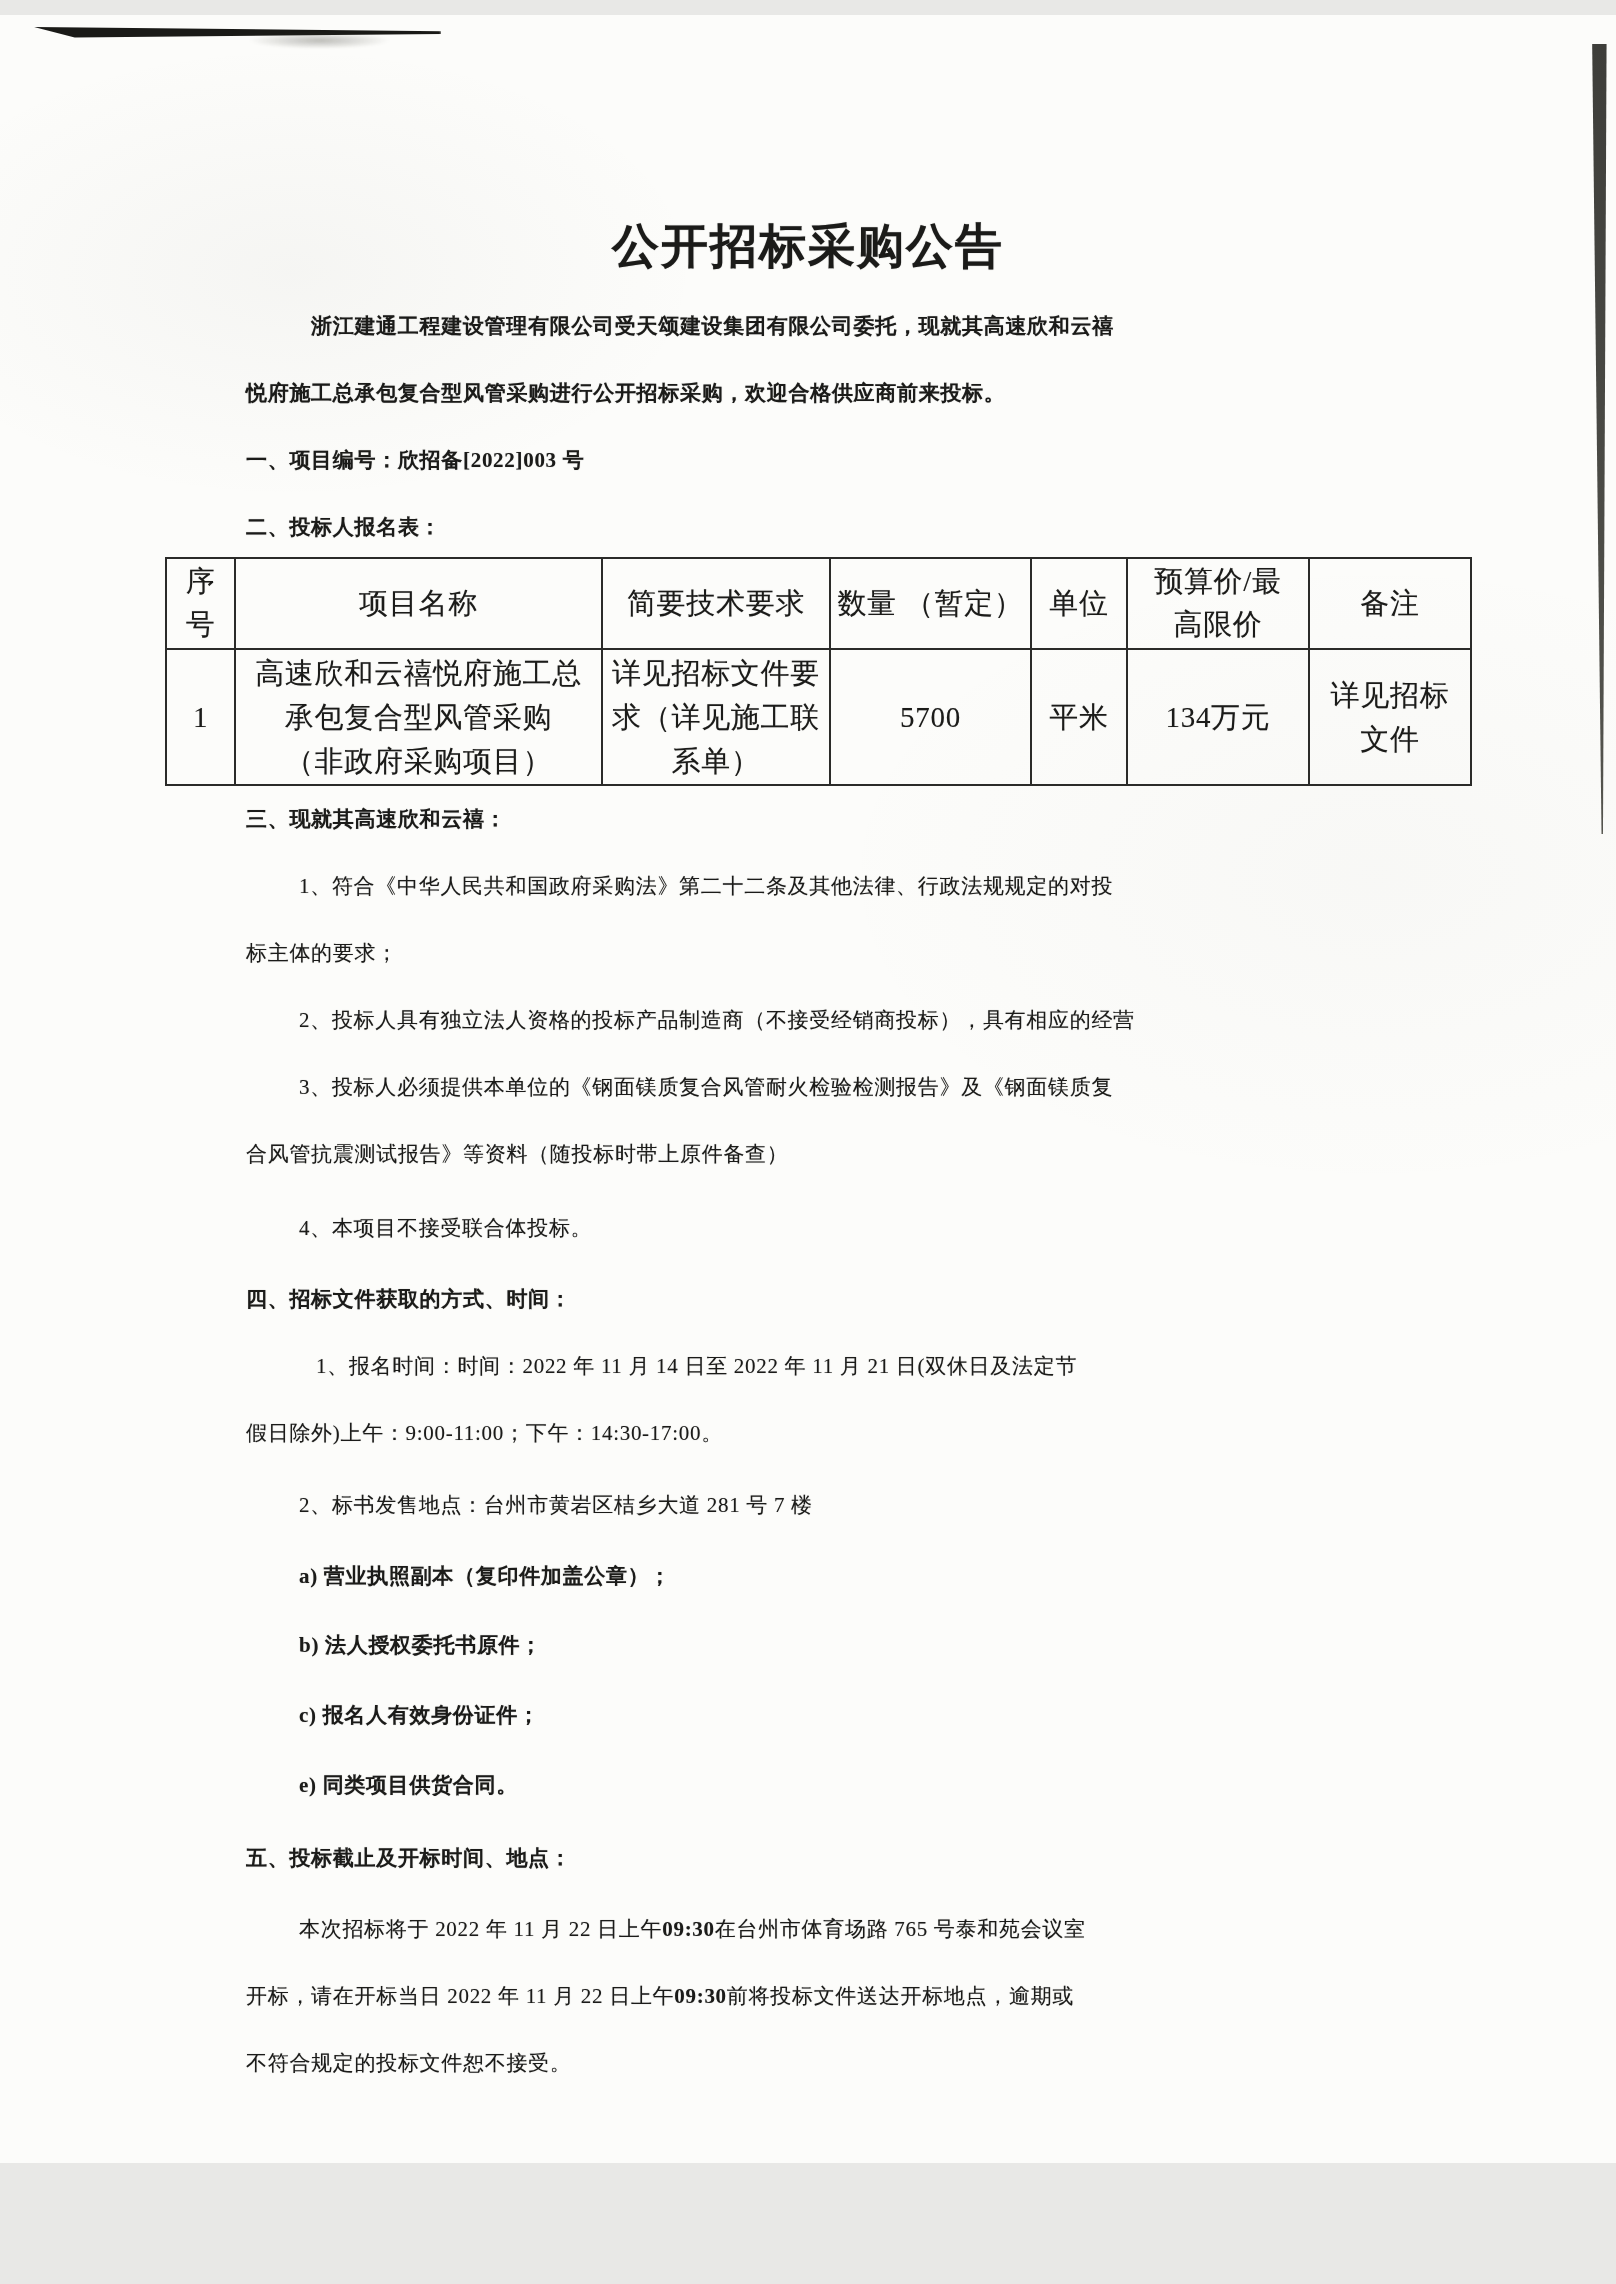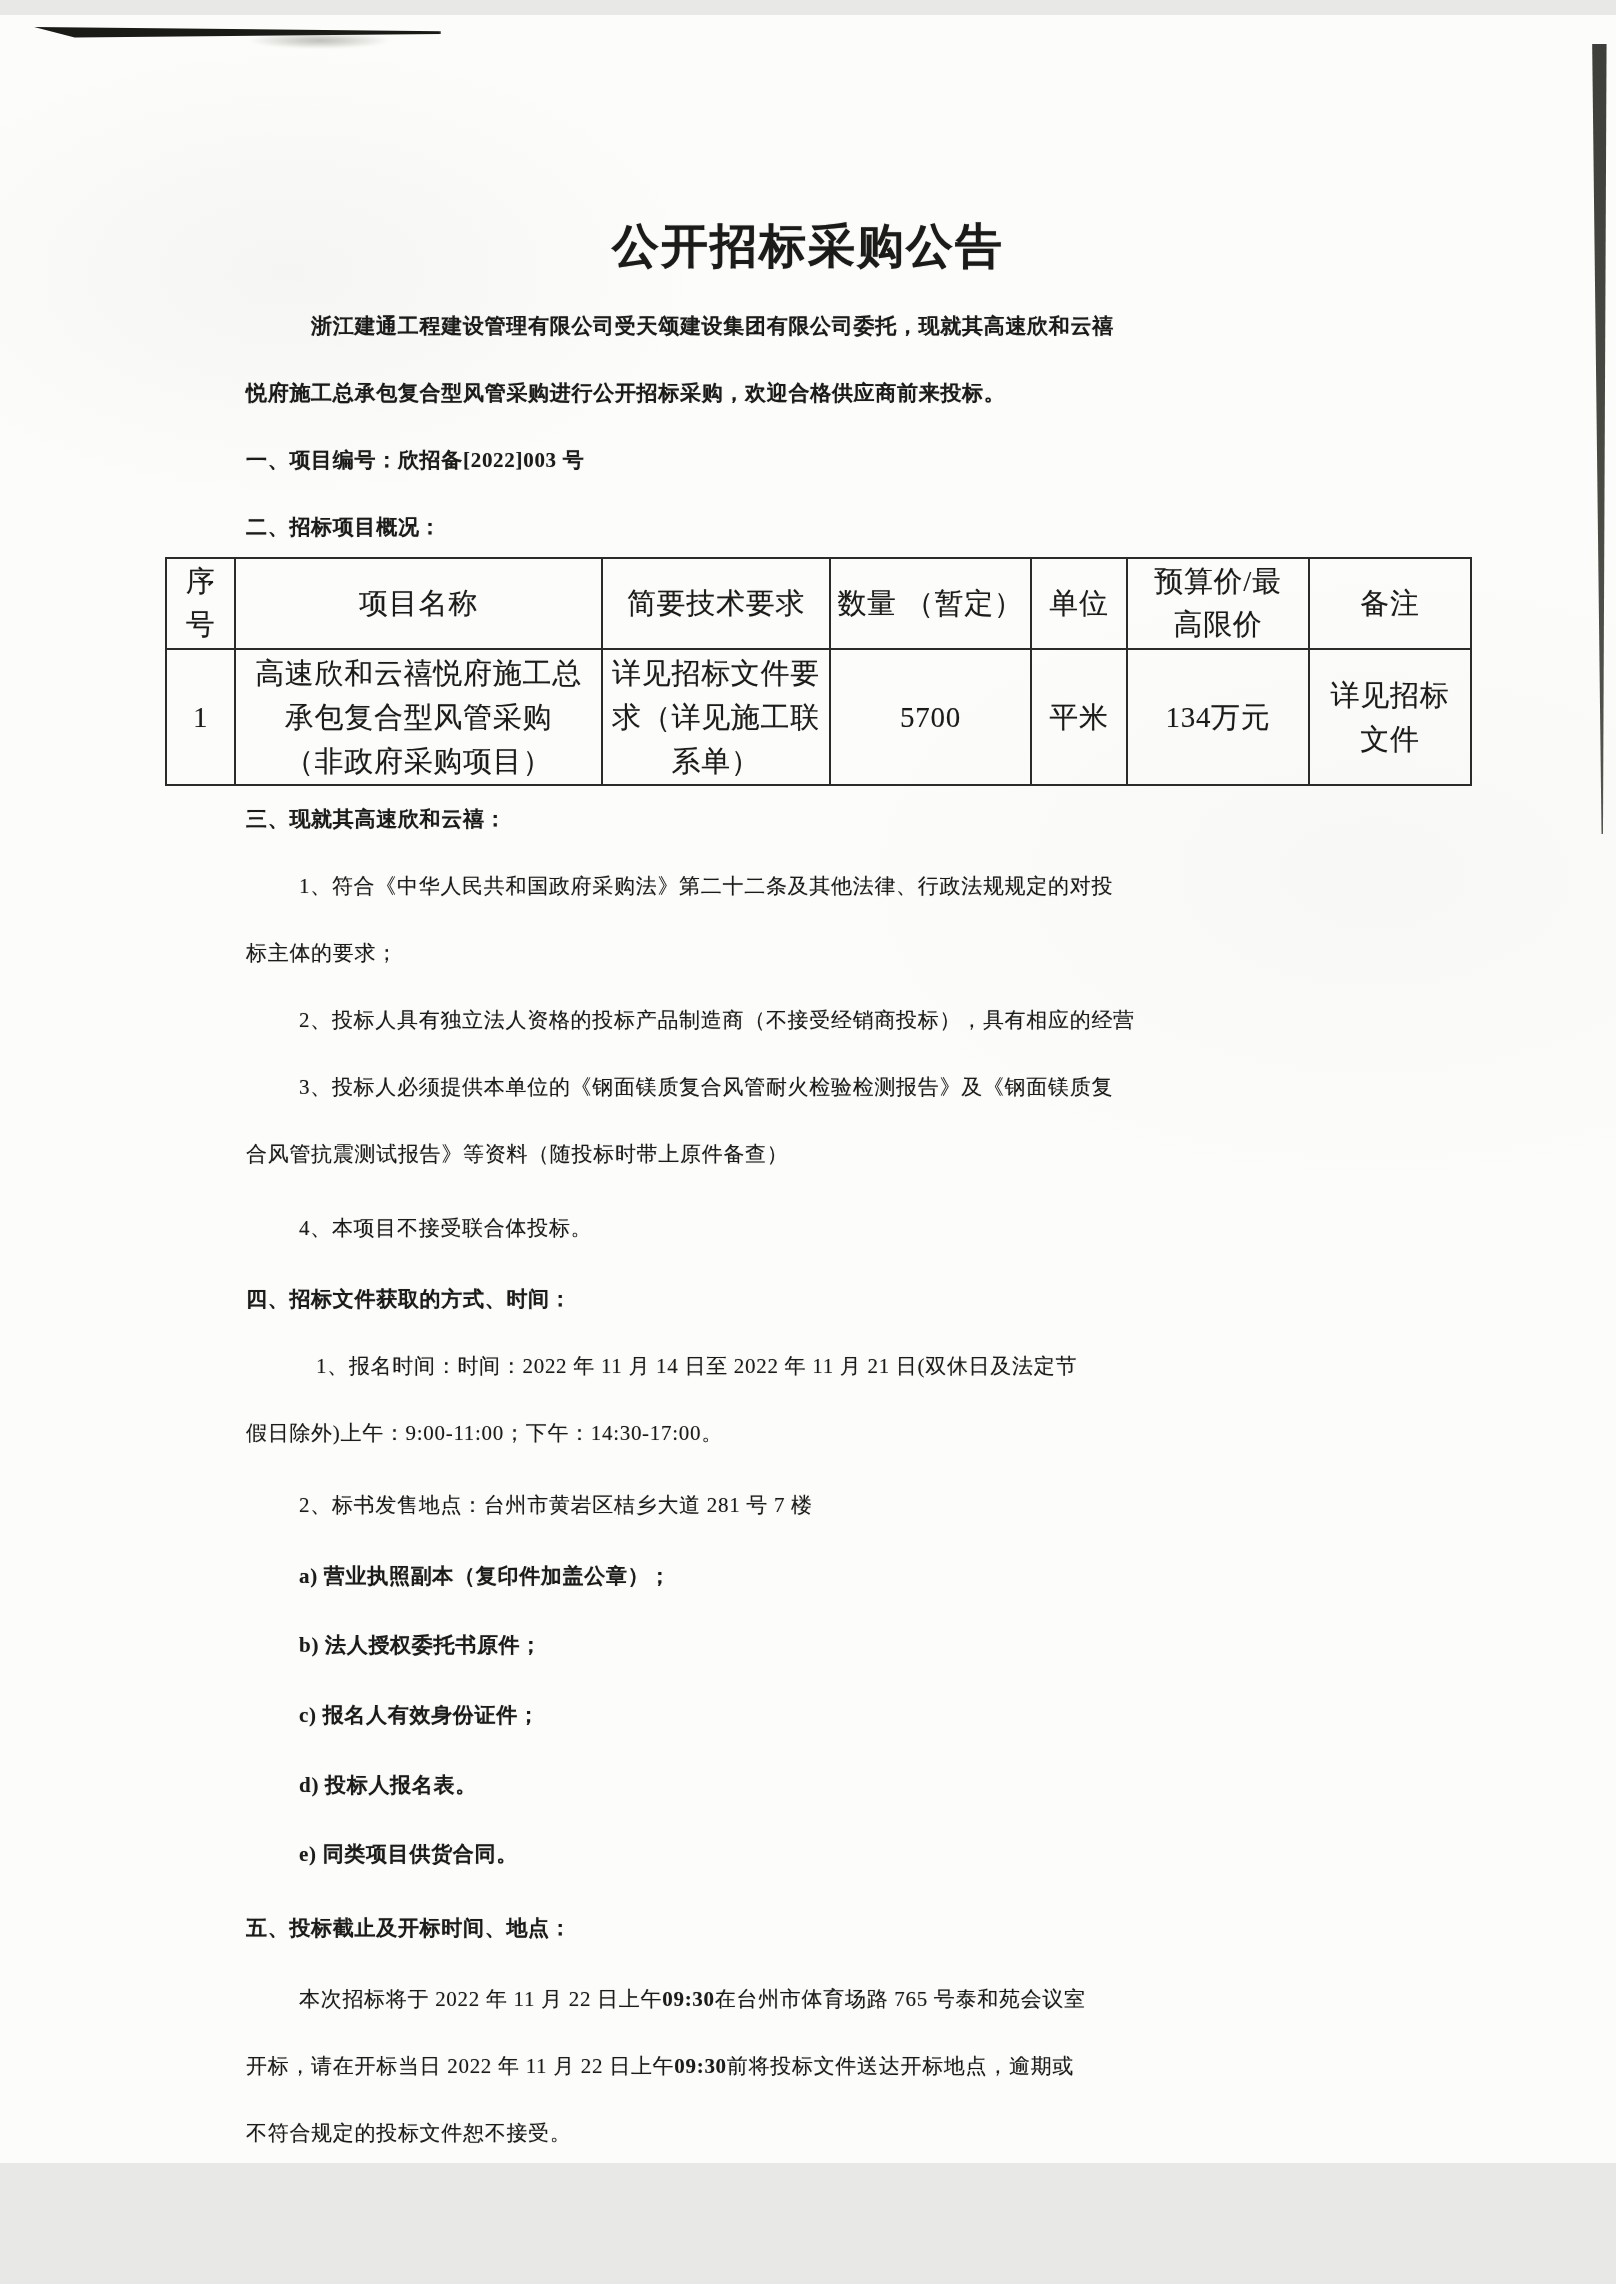--- a/index.html
+++ b/index.html
@@ -80,21 +80,21 @@
   <div class="artifact-right"></div>
 
   <div class="content">
 
     <h1 class="title">公开招标采购公告</h1>
 
     <p class="line bold ind-intro mt26">浙江建通工程建设管理有限公司受天颂建设集团有限公司委托，现就其高速欣和云禧</p>
     <p class="line bold">悦府施工总承包复合型风管采购进行公开招标采购，欢迎合格供应商前来投标。</p>
 
     <p class="line bold">一、项目编号：欣招备[2022]003 号</p>
-    <p class="line bold">二、招标项目概况：</p>
+    <p class="line bold">二、投标人报名表：</p>
 
     <table class="overview">
       <colgroup>
         <col style="width:69px">
           <col style="width:367px">
           <col style="width:228px">
         <col style="width:201px">
           <col style="width:96px">
           <col style="width:182px">
           <col style="width:162px">
@@ -148,21 +148,20 @@
     <p class="line">合风管抗震测试报告》等资料（随投标时带上原件备查）</p>
     <p class="line ind-item mt10">4、本项目不接受联合体投标。</p>
 
     <p class="line bold mt6">四、招标文件获取的方式、时间：</p>
     <p class="line ind-item4">1、报名时间：时间：2022 年 11 月 14  日至 2022 年 11 月 21 日(双休日及法定节</p>
     <p class="line">假日除外)上午：9:00-11:00；下午：14:30-17:00。</p>
     <p class="line ind-item mt8">2、标书发售地点：台州市黄岩区桔乡大道 281 号 7 楼</p>
     <p class="line bold ind-item mt6">a) 营业执照副本（复印件加盖公章）；</p>
     <p class="line bold ind-item mt4">b) 法人授权委托书原件；</p>
     <p class="line bold ind-item mt4">c) 报名人有效身份证件；</p>
-    <p class="line bold ind-item mt4">d) 投标人报名表。</p>
     <p class="line bold ind-item mt4">e) 同类项目供货合同。</p>
 
     <p class="line bold mt10">五、投标截止及开标时间、地点：</p>
     <p class="line ind-item mt6"><span>本次招标将于 2022 年 11 月 22 日上午</span><span class="bold">09:30</span><span>在台州市体育场路 765 号泰和苑会议室</span></p>
     <p class="line"><span>开标，请在开标当日 2022 年 11 月 22 日上午</span><span class="bold">09:30</span><span>前将投标文件送达开标地点，逾期或</span></p>
     <p class="line">不符合规定的投标文件恕不接受。</p>
 
   </div>
 </div>
 

